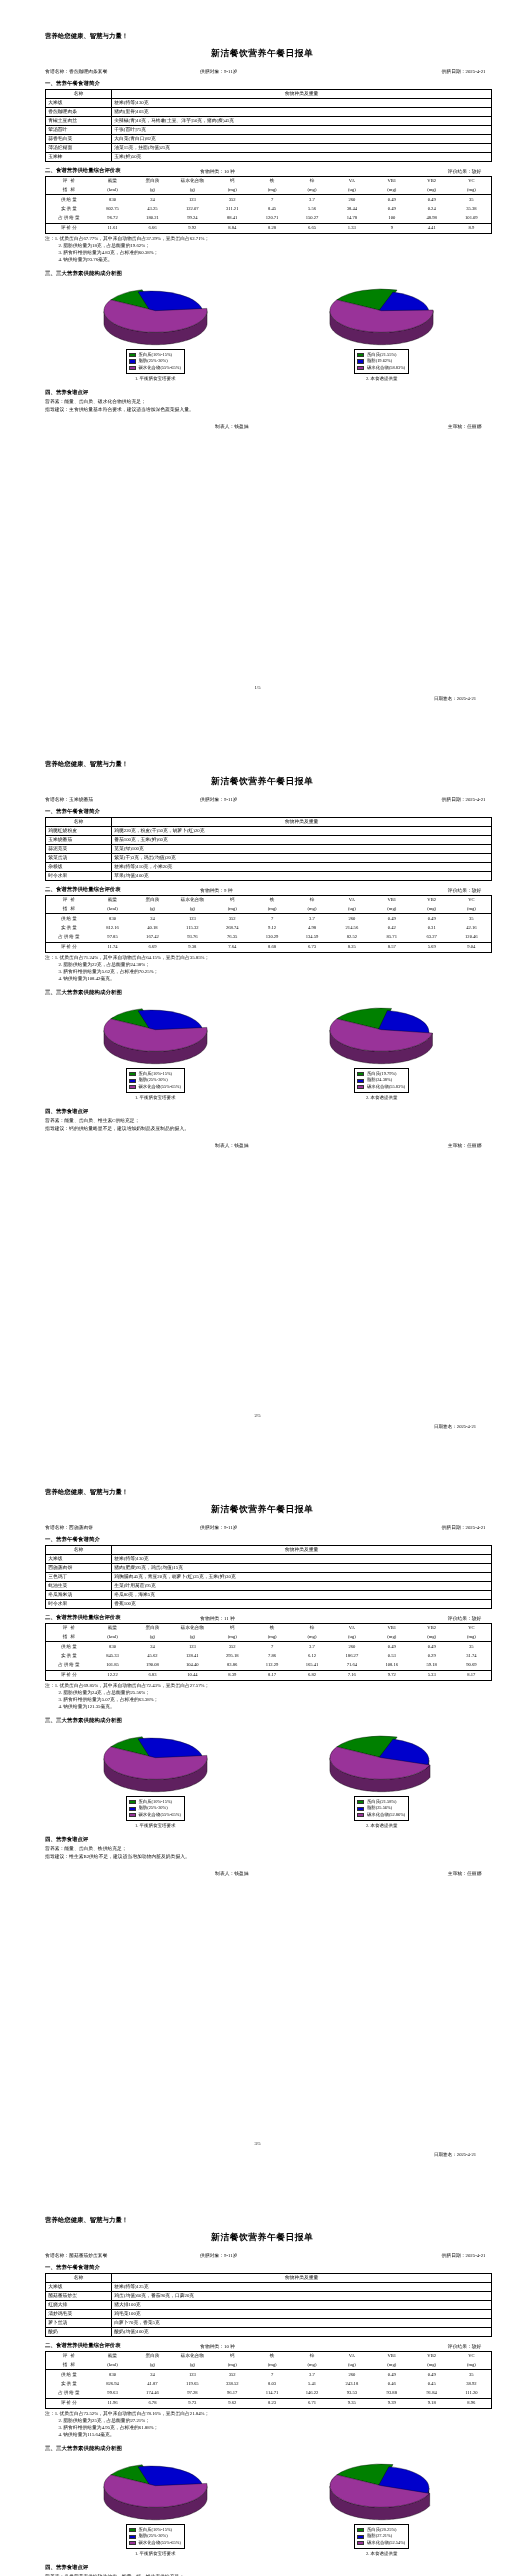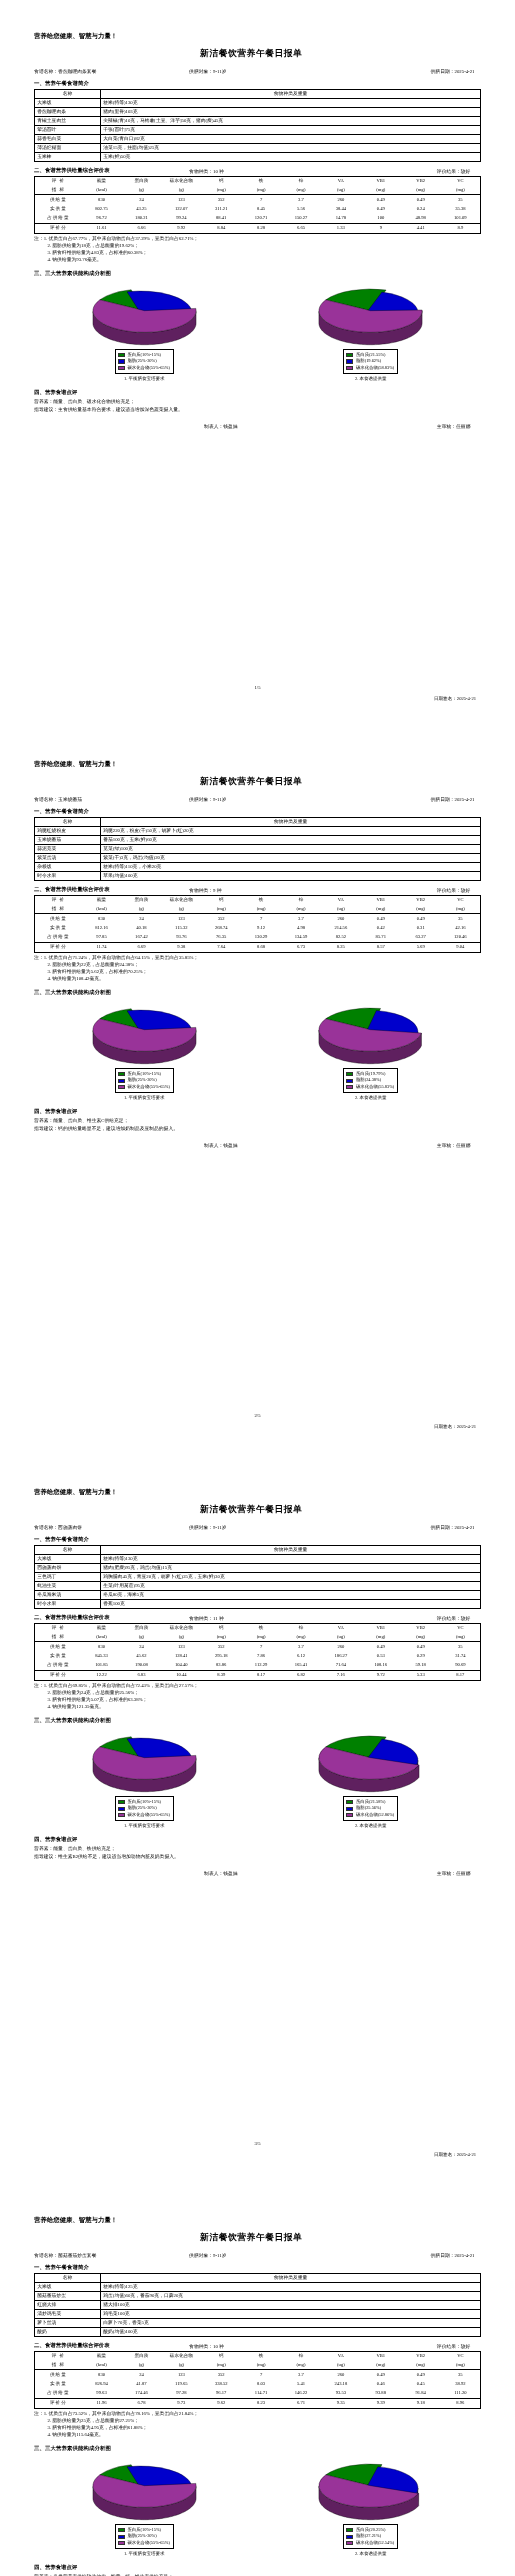--- a/index.html
+++ b/index.html
@@ -13,21 +13,21 @@
   .page {
     position:relative;
     width:515px;
     height:728px;
     padding:0;
     overflow:hidden;
     page-break-after:always;
   }
   .page-inner {
     position:absolute;
-    left:31px;
+    left:42px;
     top:32px;
     width:459px;
   }
   .slogan {
     font-size:6.4px;
     font-weight:bold;
     letter-spacing:0px;
     line-height:1.1;
     margin:0 0 9.3px 3.1px;
   }

